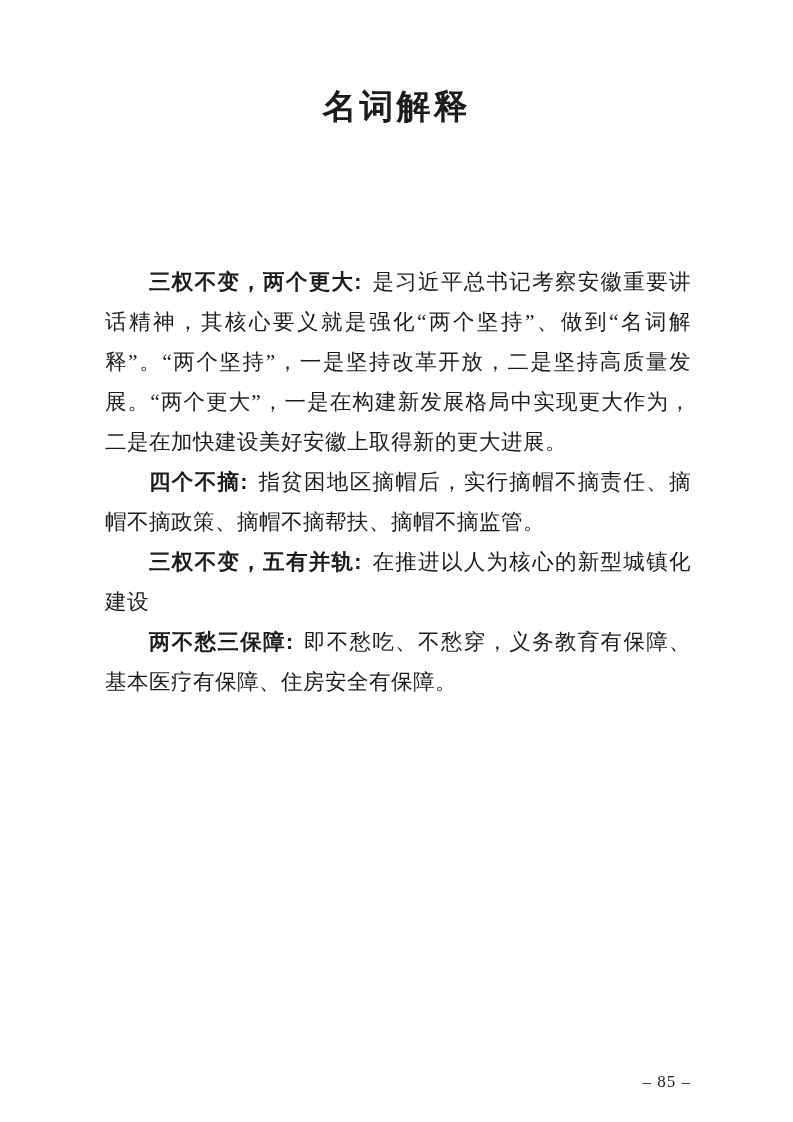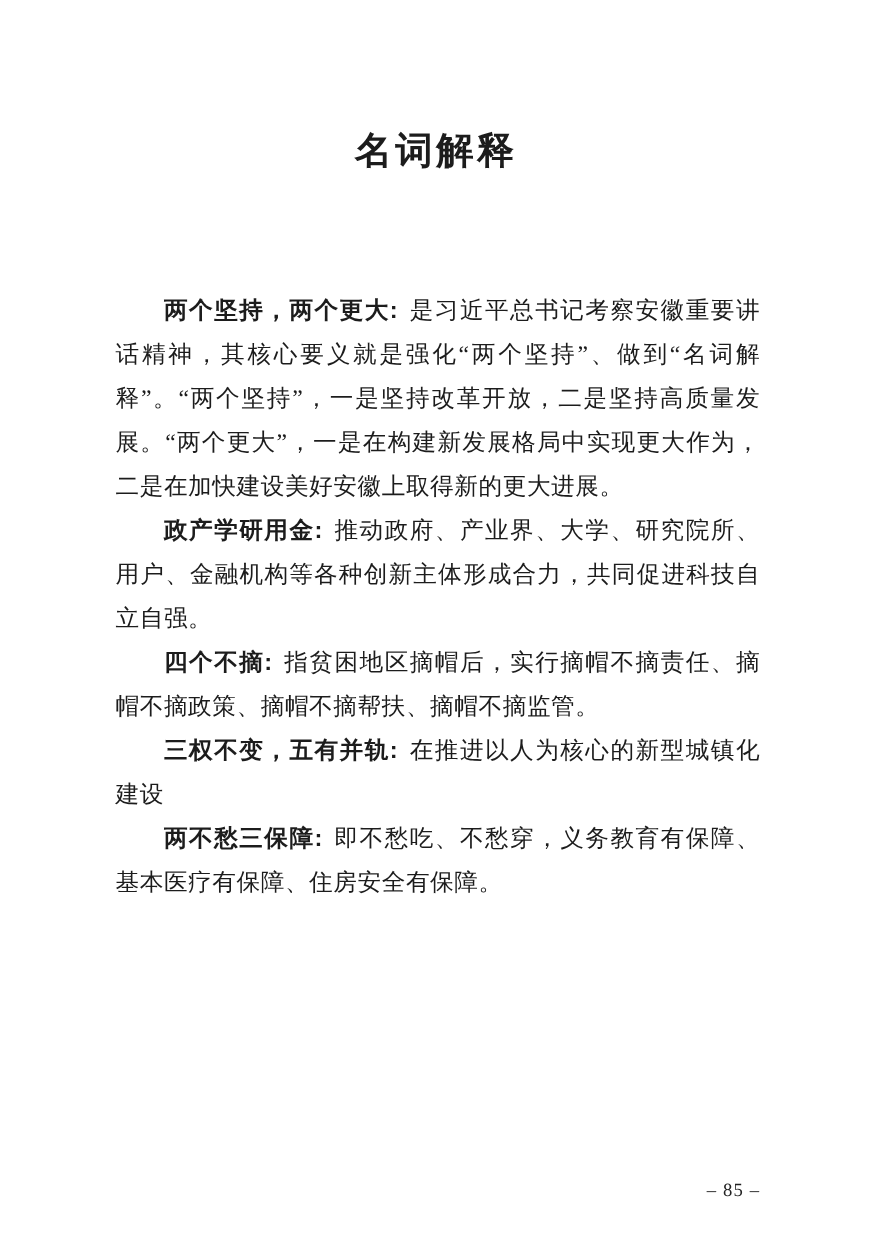--- a/index.html
+++ b/index.html
@@ -12,21 +12,21 @@
     height: 1122px;
     margin: 0 auto;
     background: #ffffff;
     color: #1c1c1c;
     font-family: "Liberation Serif", "DejaVu Serif", serif;
     overflow: hidden;
   }
 
   .doc-title {
     margin: 0;
-    padding-top: 118px;
+    padding-top: 87px;
     text-align: center;
     font-size: 34px;
     line-height: 40px;
     font-weight: bold;
     letter-spacing: 3px;
     font-family: "Liberation Serif", "DejaVu Serif", serif;
   }
 
   .content {
     position: absolute;
@@ -63,23 +63,22 @@
 </style>
 </head>
 <body>
 
 <div class="page">
 
   <h1 class="doc-title">名词解释</h1>
 
   <div class="content">
 
-    <p class="entry"><b class="term">两个坚持，两个更大:</b><span class="definition">是习近平总书记考察安徽重要讲话精神，其核心要义就是强化“两个坚持”、做到“名词解释”。“两个坚持”，一是坚持改革开放，二是坚持高质量发展。“两个更大”，一是在构建新发展格局中实现更大作为，二是在加快建设美好安徽上取得新的更大进展。</span></p>
+    <p class="entry"><b class="term">三权不变，两个更大:</b><span class="definition">是习近平总书记考察安徽重要讲话精神，其核心要义就是强化“两个坚持”、做到“名词解释”。“两个坚持”，一是坚持改革开放，二是坚持高质量发展。“两个更大”，一是在构建新发展格局中实现更大作为，二是在加快建设美好安徽上取得新的更大进展。</span></p>
 
-    <p class="entry"><b class="term">政产学研用金:</b><span class="definition">推动政府、产业界、大学、研究院所、用户、金融机构等各种创新主体形成合力，共同促进科技自立自强。</span></p>
 
 
     <p class="entry"><b class="term">四个不摘:</b><span class="definition">指贫困地区摘帽后，实行摘帽不摘责任、摘帽不摘政策、摘帽不摘帮扶、摘帽不摘监管。</span></p>
 
     <p class="entry"><b class="term">三权不变，五有并轨:</b><span class="definition">在推进以人为核心的新型城镇化建设</span></p>
 
     <p class="entry"><b class="term">两不愁三保障:</b><span class="definition">即不愁吃、不愁穿，义务教育有保障、基本医疗有保障、住房安全有保障。</span></p>
 
   </div>
 

